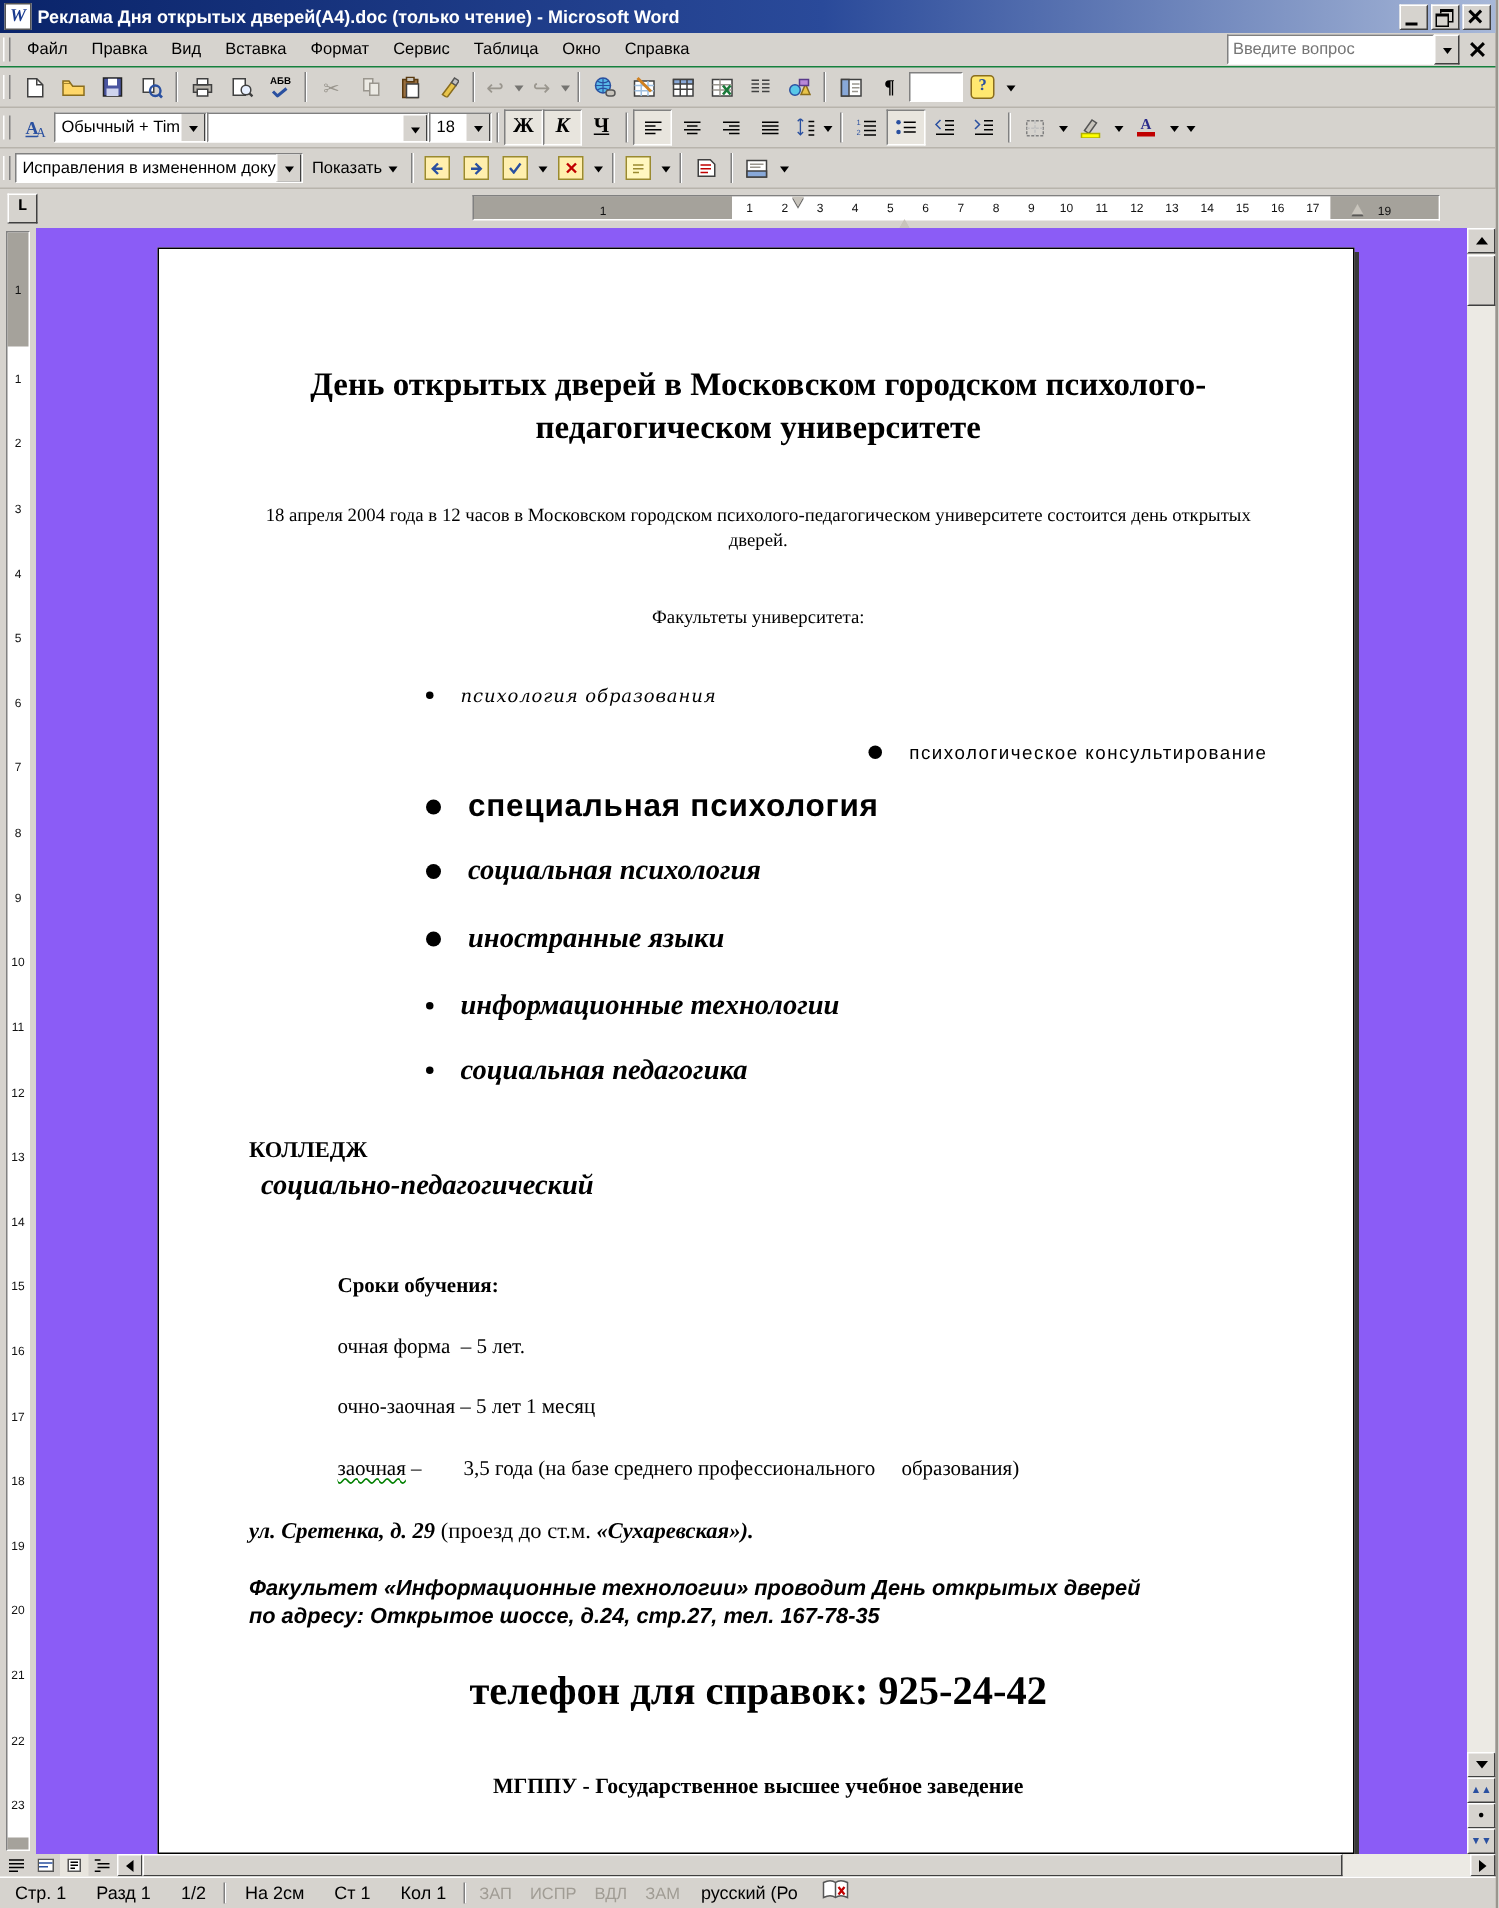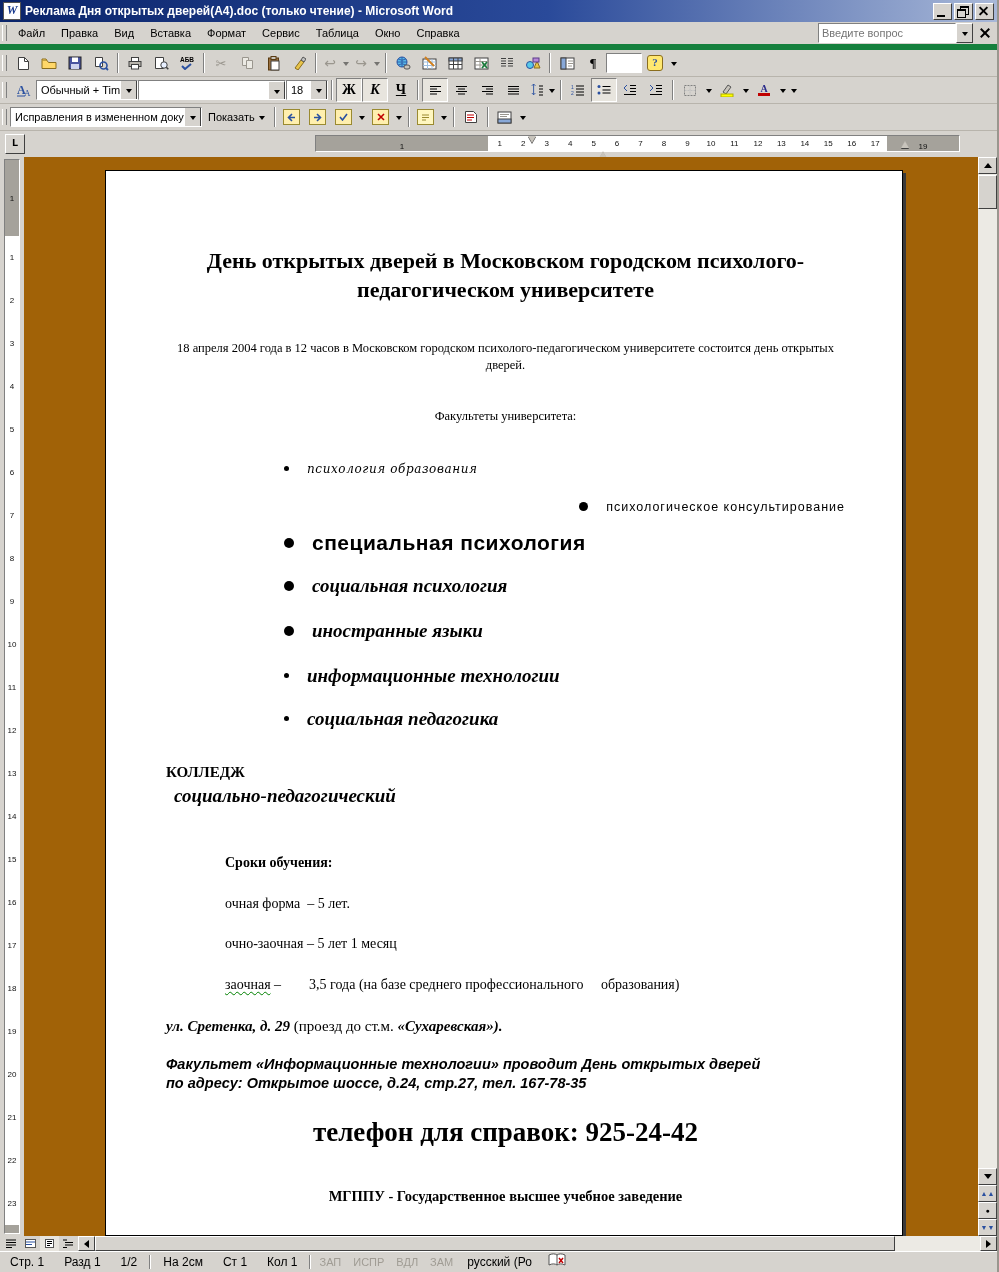--- a/index.html
+++ b/index.html
@@ -9,21 +9,21 @@
   .titlebar{height:22px;background:linear-gradient(to right,#0a246a 0%,#2a4a9a 55%,#a8b8d8 100%);display:flex;align-items:center;padding:0 3px;color:#fff;flex:0 0 auto;}
   .appicon{width:16px;height:16px;background:#fff;border:1px solid #555;color:#1a3b8f;font:bold italic 12px "Liberation Serif",serif;text-align:center;line-height:14px;margin-right:4px;}
   .titletext{flex:1;font:bold 12px "Liberation Sans",sans-serif;white-space:nowrap;overflow:hidden;}
   .winbtn{width:17px;height:15px;background:#d6d3ce;border:1px solid;border-color:#fff #404040 #404040 #fff;margin-left:2px;position:relative;}
   .winbtn .min{position:absolute;left:3px;bottom:2px;width:8px;height:2px;background:#000;}
   .winbtn .r1{position:absolute;left:5px;top:2px;width:7px;height:6px;border:1px solid #000;border-top-width:2px;background:#d6d3ce;}
   .winbtn .r2{position:absolute;left:2px;top:5px;width:7px;height:6px;border:1px solid #000;border-top-width:2px;background:#d6d3ce;}
   .winbtn .x1,.winbtn .x2{position:absolute;left:2px;top:6px;width:11px;height:2px;background:#000;}
   .winbtn .x1{transform:rotate(45deg);}.winbtn .x2{transform:rotate(-45deg);}
   
-  .menubar{height:22px;display:flex;align-items:center;font-size:11px;flex:0 0 auto;border-bottom:6px solid #15803d;}
+  .menubar{height:22px;display:flex;align-items:center;font-size:11px;flex:0 0 auto;border-bottom:1px solid #15803d;}
   .grip{width:3px;height:16px;margin:0 3px 0 2px;border-left:1px solid #fff;border-right:1px solid #808080;background:#d6d3ce;}
   .menu-item{padding:3px 8px;}
   .askbox{margin-left:auto;display:flex;align-items:center;}
   .askbox input{width:130px;height:16px;border:1px solid;border-color:#808080 #fff #fff #808080;font-size:11px;padding:1px 3px;color:#808080;}
   .combo-arrow{width:15px;height:18px;background:#d6d3ce;border:1px solid;border-color:#fff #404040 #404040 #fff;display:flex;align-items:center;justify-content:center;}
   .combo-arrow:after{content:"";border:3px solid transparent;border-top:4px solid #000;margin-top:4px;}
   .menuclose{width:16px;height:16px;margin:0 4px;position:relative;}
   .menuclose .x1,.menuclose .x2{position:absolute;left:2px;top:7px;width:12px;height:2px;background:#000;}
   .menuclose .x1{transform:rotate(45deg);}.menuclose .x2{transform:rotate(-45deg);}
   
@@ -60,21 +60,21 @@
   .m-right{position:absolute;left:14px;top:5px;width:0;height:0;border-left:4px solid transparent;border-right:4px solid transparent;border-bottom:7px solid #c8c4bc;filter:drop-shadow(0 1px 0 #404040);}
   
   .workspace{flex:1;position:relative;background:#808080;overflow:hidden;}
   .vruler{position:absolute;left:0;top:0;bottom:0;width:24px;background:#d6d3ce;}
   .vruler-strip{position:absolute;left:4px;top:2px;bottom:2px;width:16px;background:#fff;border:1px solid;border-color:#808080 #fff #fff #808080;display:flex;flex-direction:column;box-sizing:border-box;}
   .vgray{background:#a5a29b;}
   .vtop{height:76px;flex:0 0 auto;display:flex;align-items:center;justify-content:center;}
   .vtail{flex:0 0 8px;}
   .vnums{flex:1;display:flex;flex-direction:column;}
   .vnums i{flex:1;display:flex;align-items:center;justify-content:center;}
-  .docarea{position:absolute;left:24px;right:19px;top:0;bottom:0;background:#a16207;}
+  .docarea{position:absolute;left:24px;right:19px;top:0;bottom:0;background:#8b5cf6;}
   .page{position:absolute;left:81px;top:13px;width:798px;bottom:0;background:#fff;border:1px solid #000;box-shadow:3px 3px 0 #3a3a3a;box-sizing:border-box;padding:75px 57px 0 60px;}
   
   .vscroll{position:absolute;right:0;top:0;bottom:0;width:19px;background:#eceae4;}
   .sbtn{position:absolute;left:0;width:19px;height:17px;background:#d6d3ce;border:1px solid;border-color:#fff #404040 #404040 #fff;box-sizing:border-box;display:flex;align-items:center;justify-content:center;font-size:8px;color:#000;}
   .arr-u:after{content:"";border:4px solid transparent;border-bottom:5px solid #000;margin-bottom:4px;}
   .arr-d:after{content:"";border:4px solid transparent;border-top:5px solid #000;margin-top:4px;}
   .vthumb{position:absolute;left:0;top:18px;width:19px;height:34px;background:#d6d3ce;border:1px solid;border-color:#fff #404040 #404040 #fff;box-sizing:border-box;}
   .browse{font-size:7px;line-height:7px;letter-spacing:0;}
   
   .hscrollrow{height:15px;display:flex;align-items:stretch;flex:0 0 auto;background:#eceae4;}

